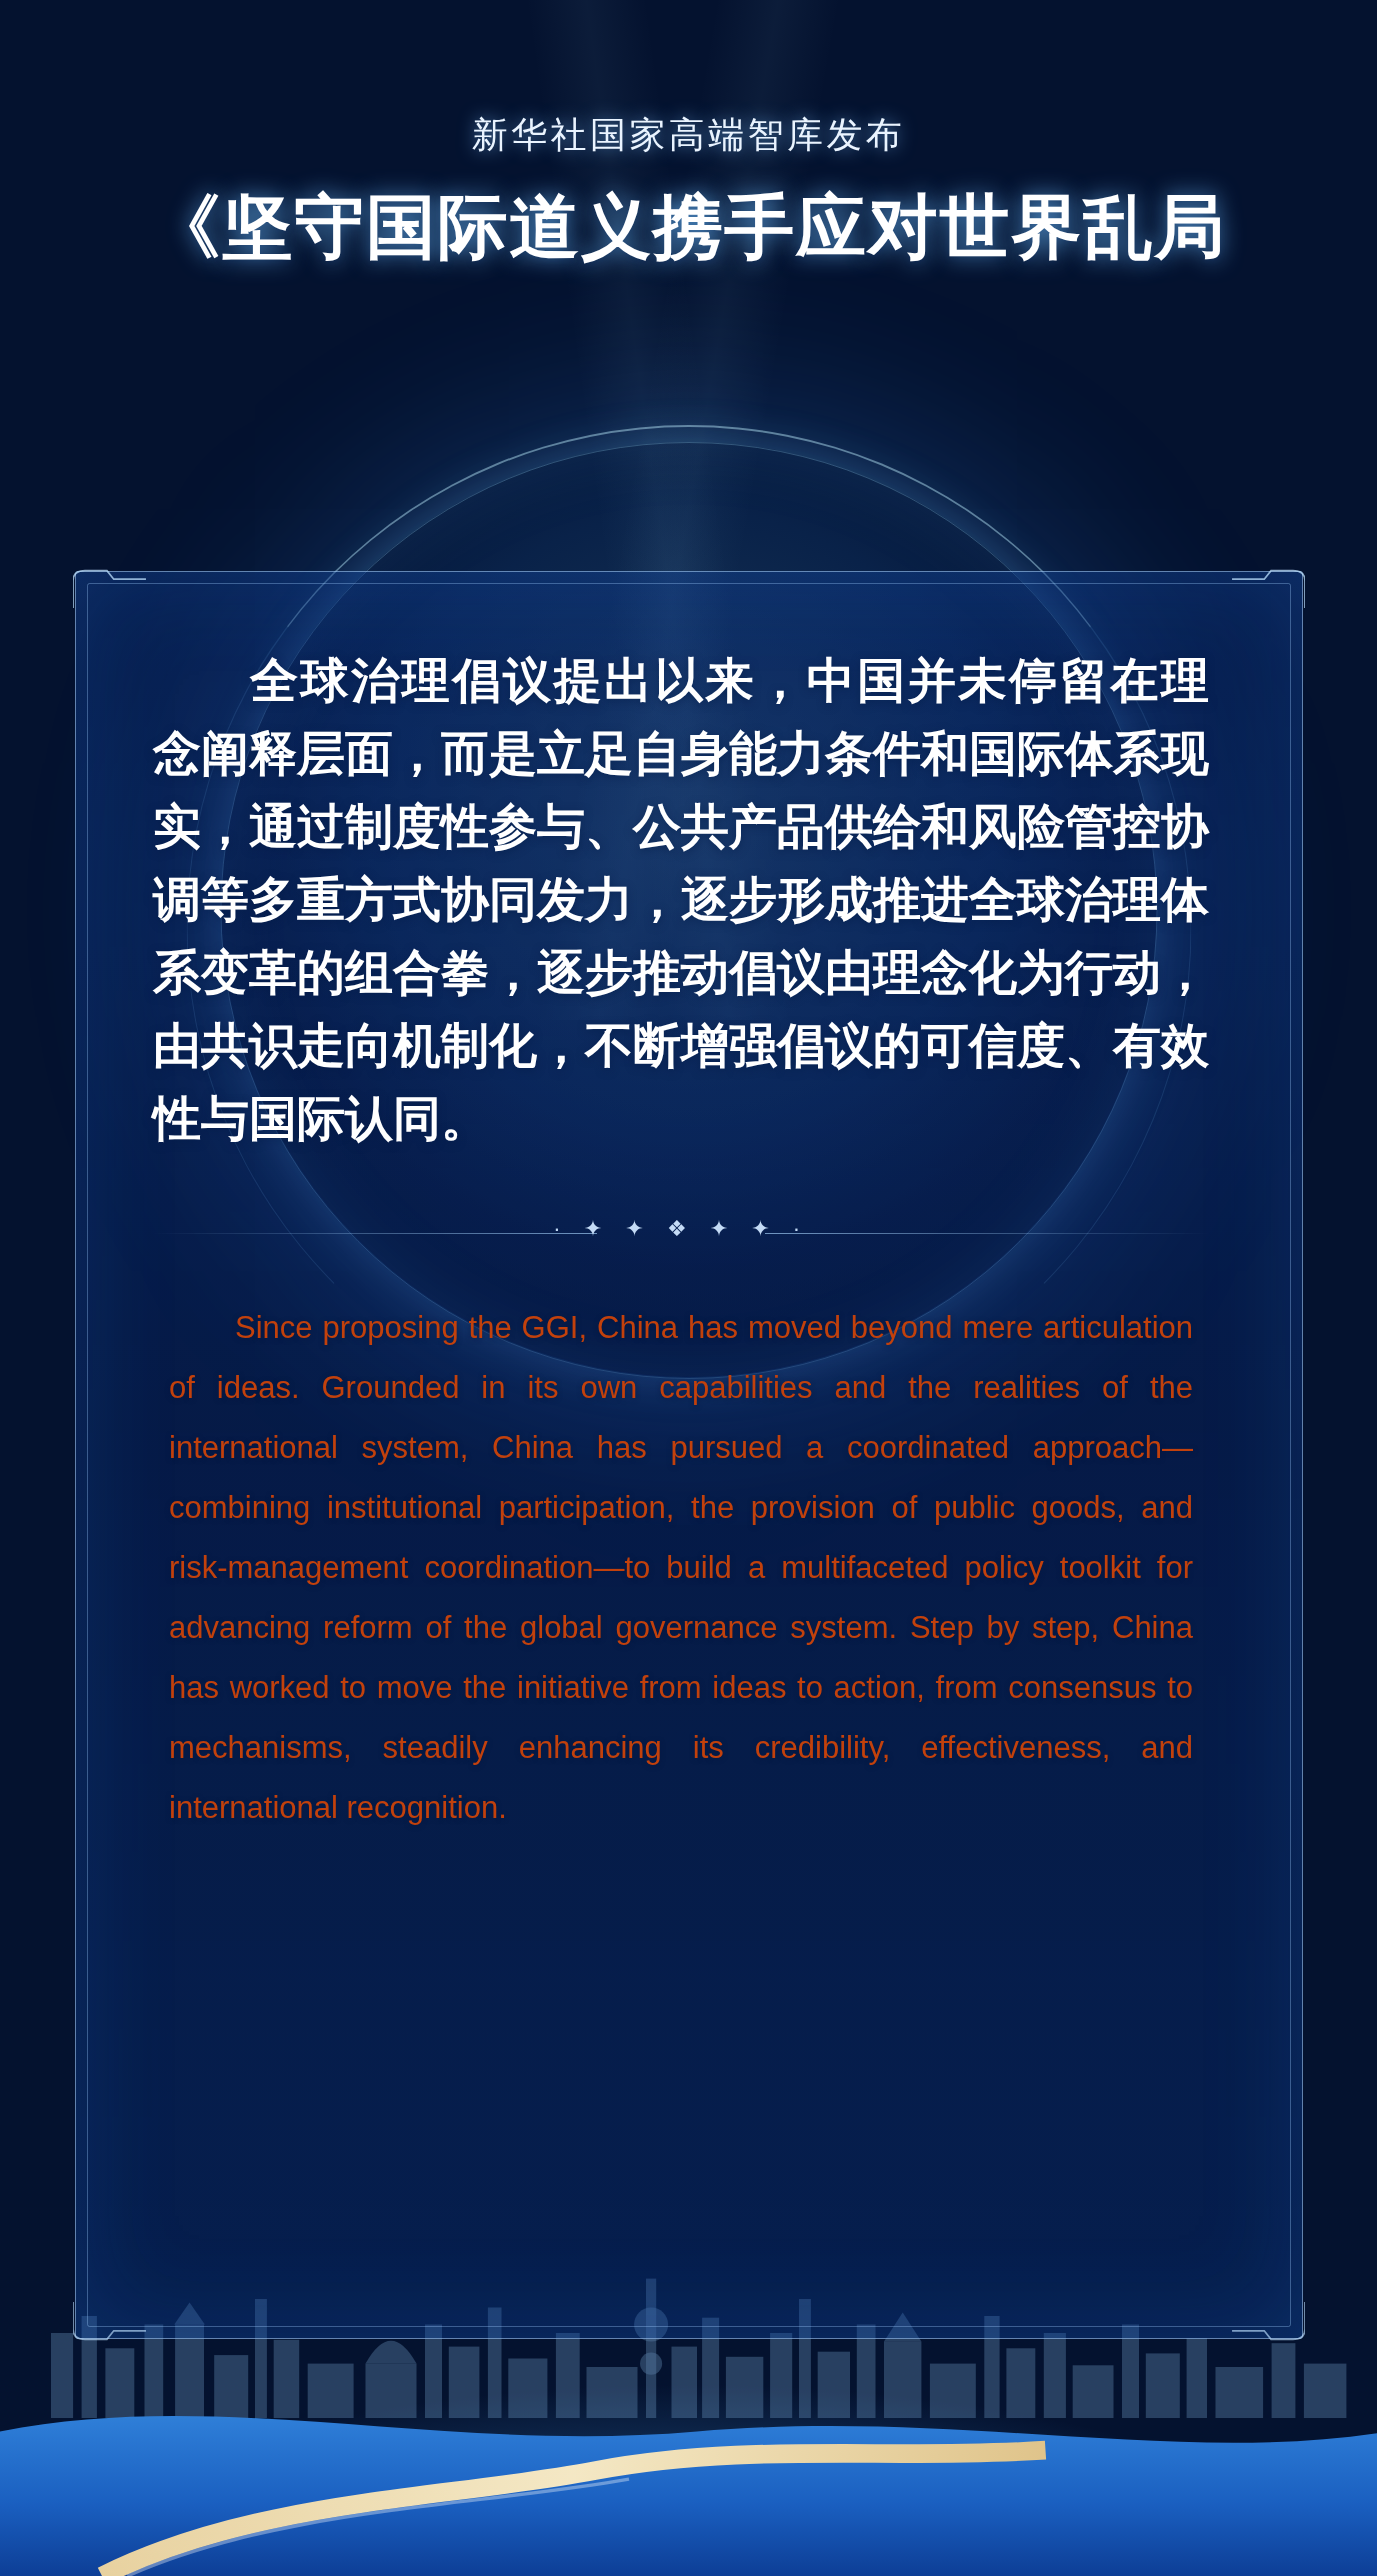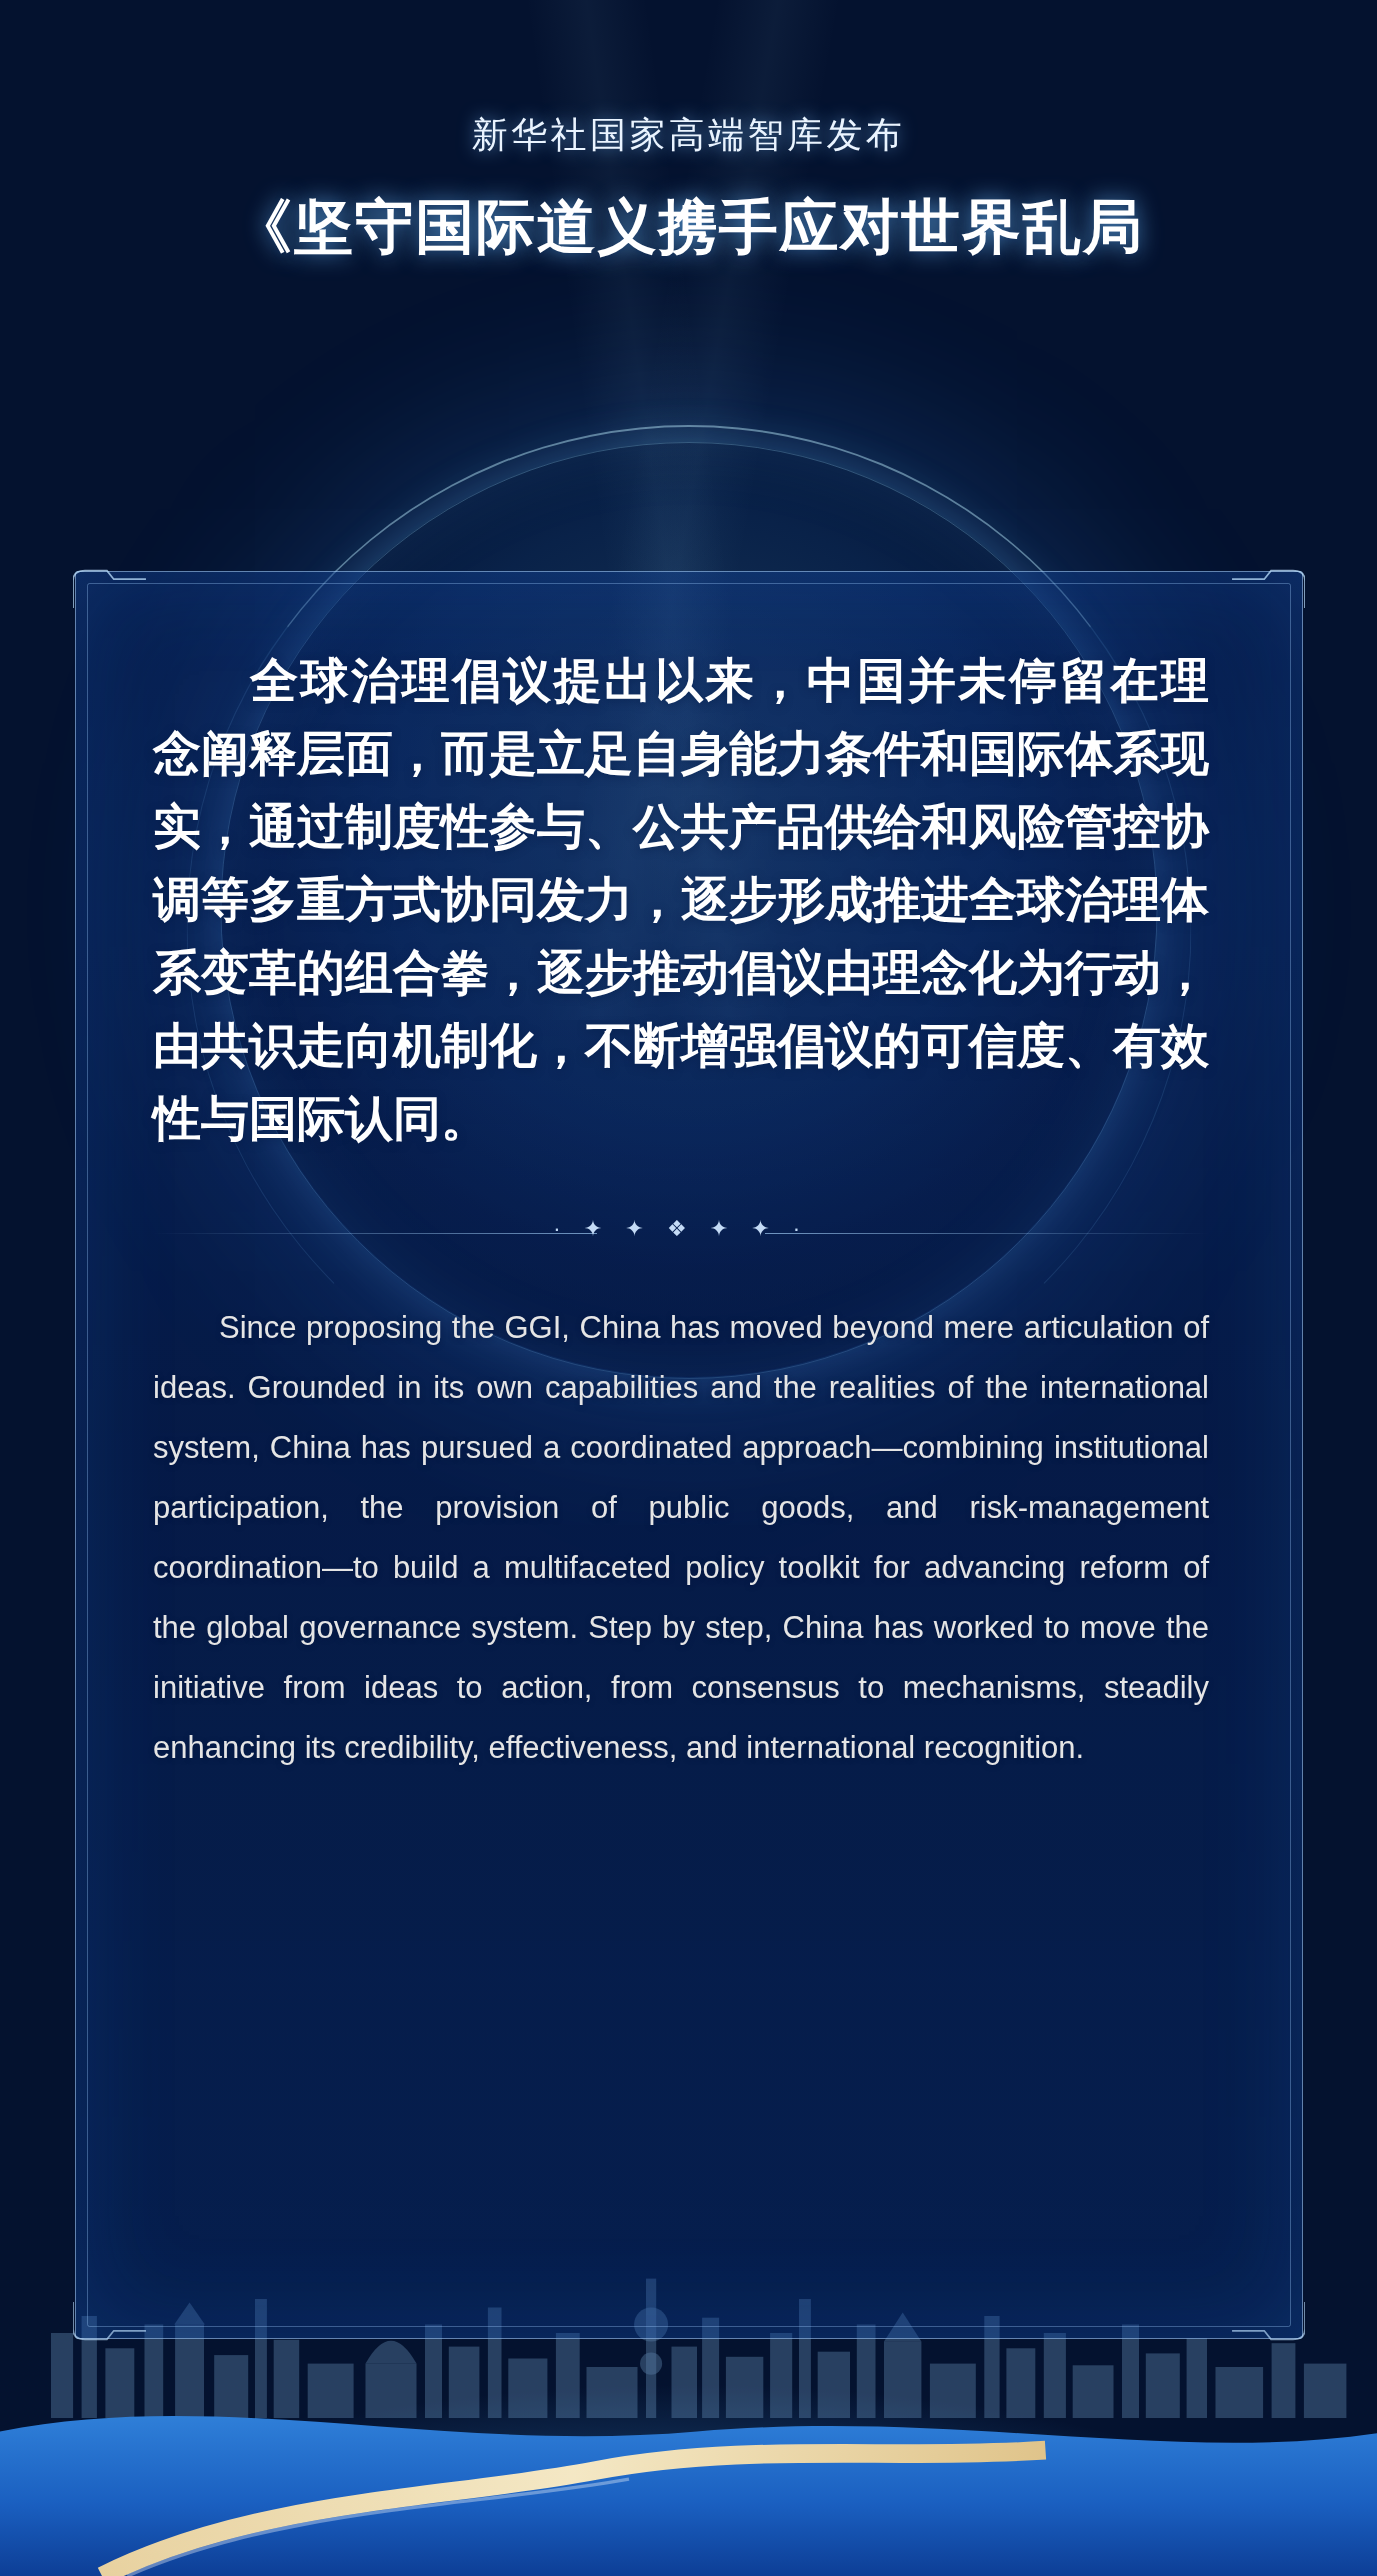--- a/index.html
+++ b/index.html
@@ -91,21 +91,21 @@
     font-family: Liberation Serif, serif;
     font-size: 36px;
     letter-spacing: 3.4px;
     color: #eaf4ff;
     text-shadow: 0 0 17px rgba(120,190,255,0.7);
     margin-bottom: 32px;
   }
   .title-line {
     font-family: Liberation Sans, sans-serif;
     font-weight: bold;
-    font-size: 59px;
+    font-size: 70px;
     line-height: 71px;
     letter-spacing: 1.7px;
     color: #ffffff;
     text-shadow: 0 0 22px rgba(110,190,255,0.75), 0 1.7px 5.1px rgba(0,20,60,0.6);
   }
 
   
   .card-wrap {
     position: absolute;
     left: 75px;
@@ -184,24 +184,24 @@
     font-size: 22px;
     letter-spacing: 8.5px;
     opacity: 0.95;
     white-space: nowrap;
   }
 
   .en-para {
     font-family: "Liberation Sans", "DejaVu Sans", sans-serif;
     font-size: 31px;
     line-height: 60px;
-    color: #e5e5e5;
+    color: #c2410c;
     text-align: justify;
     text-indent: 66px;
-    margin: 0;
+    margin: 16px;
     text-shadow: 0 0.9px 5.1px rgba(0,20,60,0.5);
   }
 
   
   .skyline {
     position: absolute;
     left: 0;
     bottom: 158px;
     width: 1377px;
     height: 221px;

